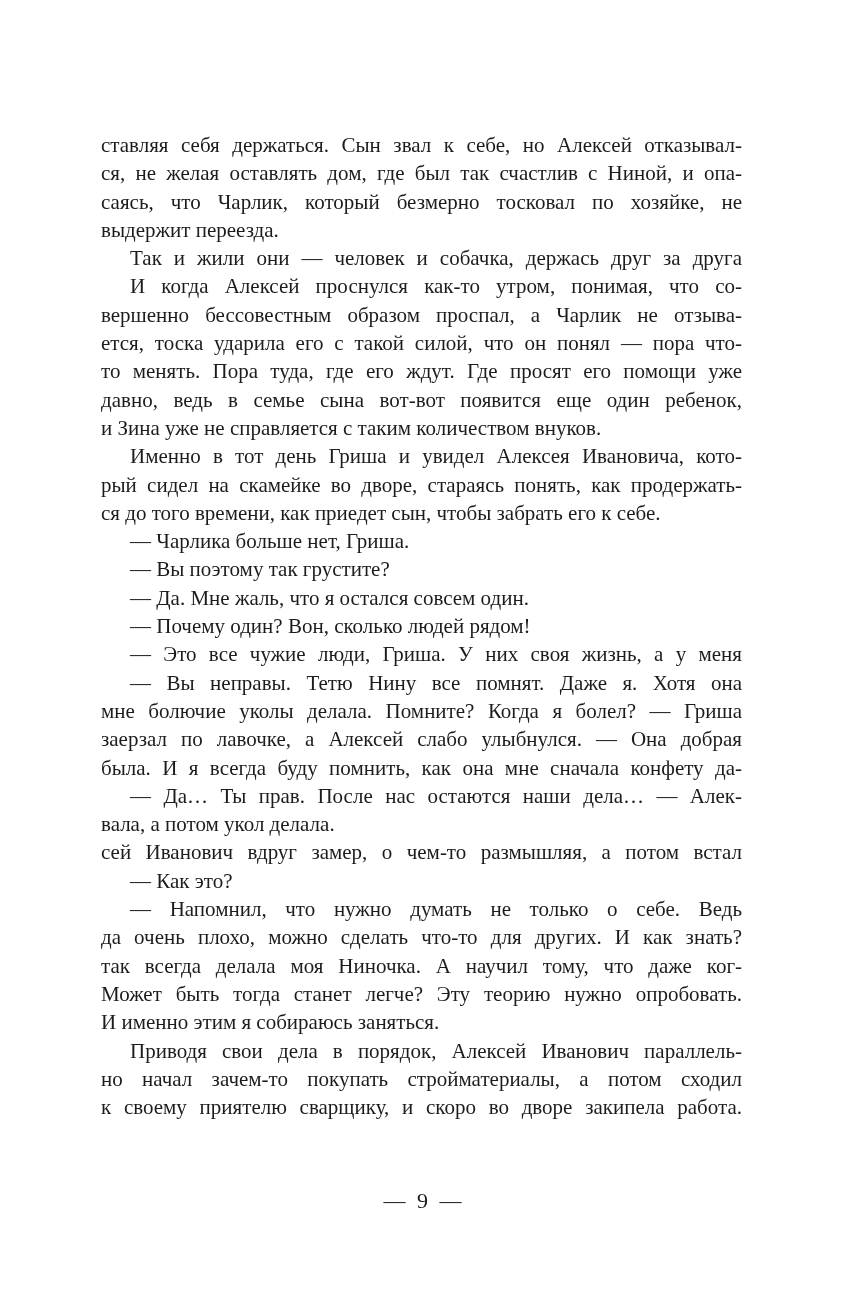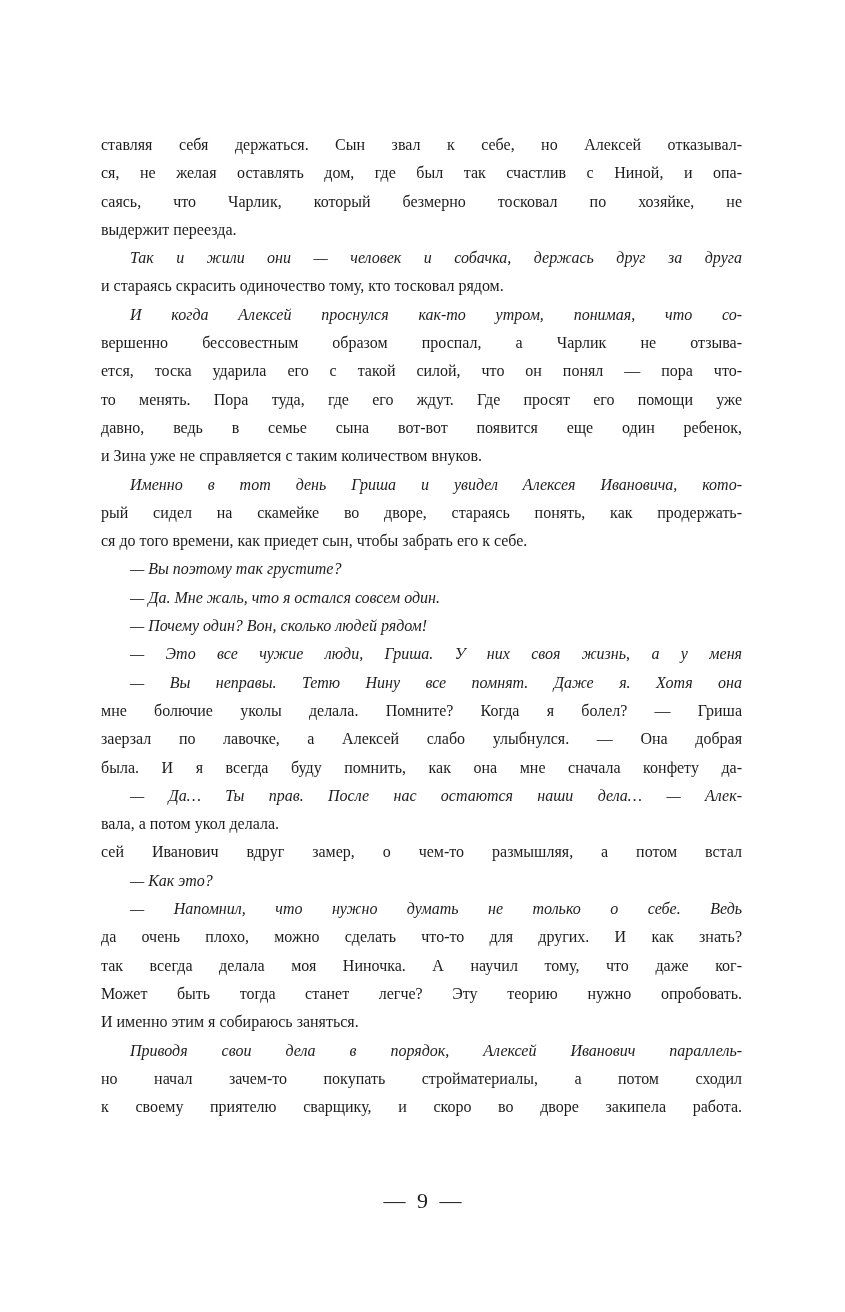--- a/index.html
+++ b/index.html
@@ -19,38 +19,37 @@
     width: 845px;
     height: 1312px;
     background: #ffffff;
   }
   .text-block {
     position: absolute;
     left: 101px;
     top: 131px;
     width: 641px;
     font-family: "Liberation Serif", "DejaVu Serif", serif;
-    font-size: 16px;
+    font-size: 21px;
     line-height: 28.3px;
     color: #1c1c1c;
   }
   .line {
     display: block;
     height: 28.3px;
     white-space: nowrap;
     text-align: justify;
     text-align-last: justify;
     overflow: visible;
   }
   .line.last {
     text-align-last: left;
   }
   .line.indent {
     padding-left: 29px;
-    font-style: italic;
   }
   .page-number {
     position: absolute;
     left: 0;
     width: 845px;
     top: 1188px;
     text-align: center;
     font-family: "Liberation Serif", "DejaVu Serif", serif;
     font-size: 22px;
     color: #1c1c1c;
@@ -60,30 +59,30 @@
 </head>
 <body>
 
 <div class="page">
   <div class="text-block" id="text-block">
       <span class="line">ставляя себя держаться. Сын звал к себе, но Алексей отказывал-</span>
       <span class="line">ся, не желая оставлять дом, где был так счастлив с Ниной, и опа-</span>
       <span class="line">саясь, что Чарлик, который безмерно тосковал по хозяйке, не</span>
       <span class="line last">выдержит переезда.</span>
       <span class="line indent">Так и жили они — человек и собачка, держась друг за друга</span>
-      <span class="line last">и стараясь скрасить одиночество тому, кто тосковал рядом.</span>
       <span class="line indent">И когда Алексей проснулся как-то утром, понимая, что со-</span>
       <span class="line">вершенно бессовестным образом проспал, а Чарлик не отзыва-</span>
       <span class="line">ется, тоска ударила его с такой силой, что он понял — пора что-</span>
       <span class="line">то менять. Пора туда, где его ждут. Где просят его помощи уже</span>
       <span class="line">давно, ведь в семье сына вот-вот появится еще один ребенок,</span>
       <span class="line last">и Зина уже не справляется с таким количеством внуков.</span>
       <span class="line indent">Именно в тот день Гриша и увидел Алексея Ивановича, кото-</span>
       <span class="line">рый сидел на скамейке во дворе, стараясь понять, как продержать-</span>
       <span class="line last">ся до того времени, как приедет сын, чтобы забрать его к себе.</span>
+      <span class="line indent last">— Чарлика больше нет, Гриша.</span>
       <span class="line indent last">— Вы поэтому так грустите?</span>
       <span class="line indent last">— Да. Мне жаль, что я остался совсем один.</span>
       <span class="line indent last">— Почему один? Вон, сколько людей рядом!</span>
       <span class="line indent">— Это все чужие люди, Гриша. У них своя жизнь, а у меня</span>
       <span class="line indent">— Вы неправы. Тетю Нину все помнят. Даже я. Хотя она</span>
       <span class="line">мне болючие уколы делала. Помните? Когда я болел? — Гриша</span>
       <span class="line">заерзал по лавочке, а Алексей слабо улыбнулся. — Она добрая</span>
       <span class="line">была. И я всегда буду помнить, как она мне сначала конфету да-</span>
       <span class="line indent">— Да… Ты прав. После нас остаются наши дела… — Алек-</span>
       <span class="line last">вала, а потом укол делала.</span>

